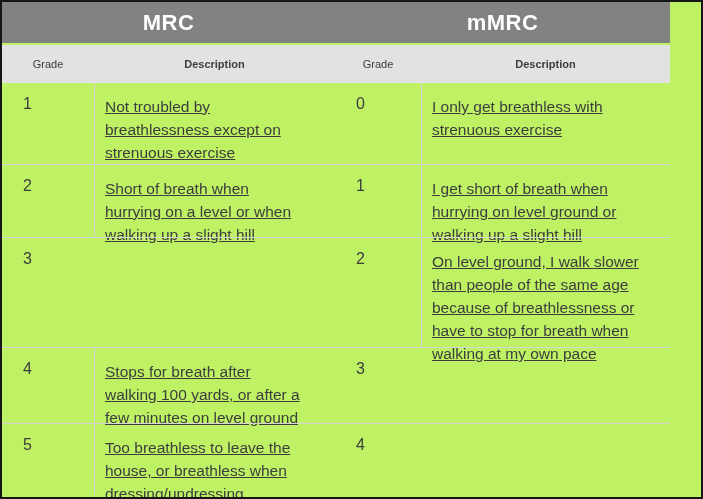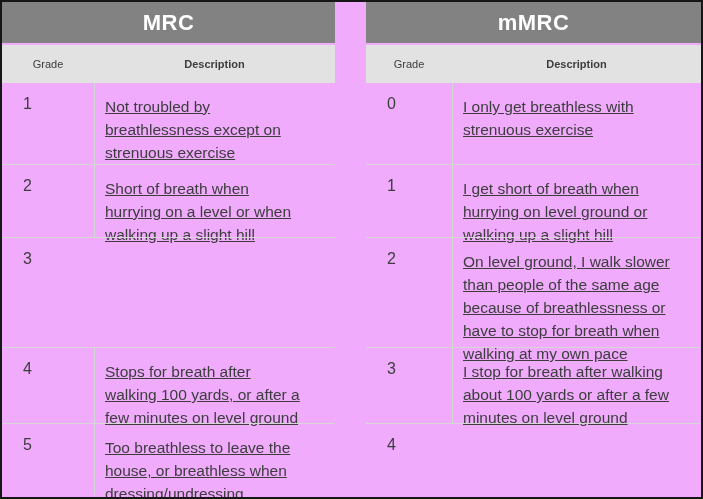--- a/index.html
+++ b/index.html
@@ -1,23 +1,23 @@
 <!DOCTYPE html>
 <html><head>
 <meta charset="utf-8">
 <style>
   html, body { margin: 0; padding: 0; background: #ffffff; }
   .page {
     width: 703px;
     height: 499px;
     box-sizing: border-box;
     border: 2px solid #161616;
-    background: #f0abfc;
+    background: #bef264;
     display: flex;
-    justify-content: space-between;
+    justify-content: flex-start;
     font-family: "Liberation Sans", "DejaVu Sans", sans-serif;
     overflow: hidden;
   }
   .scale-table {
     display: flex;
     flex-direction: column;
   }
   .t-left  { width: 333px; }
   .t-right { width: 335px; }
 
@@ -151,23 +151,20 @@
       <div class="row">
         <div class="cell-grade">2</div>
         <div class="cell-desc">On level ground, I walk slower
 than people of the same age
 because of breathlessness or
 have to stop for breath when
 walking at my own pace</div>
       </div>
       <div class="row">
         <div class="cell-grade">3</div>
-        <div class="cell-desc">I stop for breath after walking
-about 100 yards or after a few
-minutes on level ground</div>
       </div>
       <div class="row">
         <div class="cell-grade">4</div>
       </div>
     </div>
   </section>
 
 </div>
 
 </body></html>

